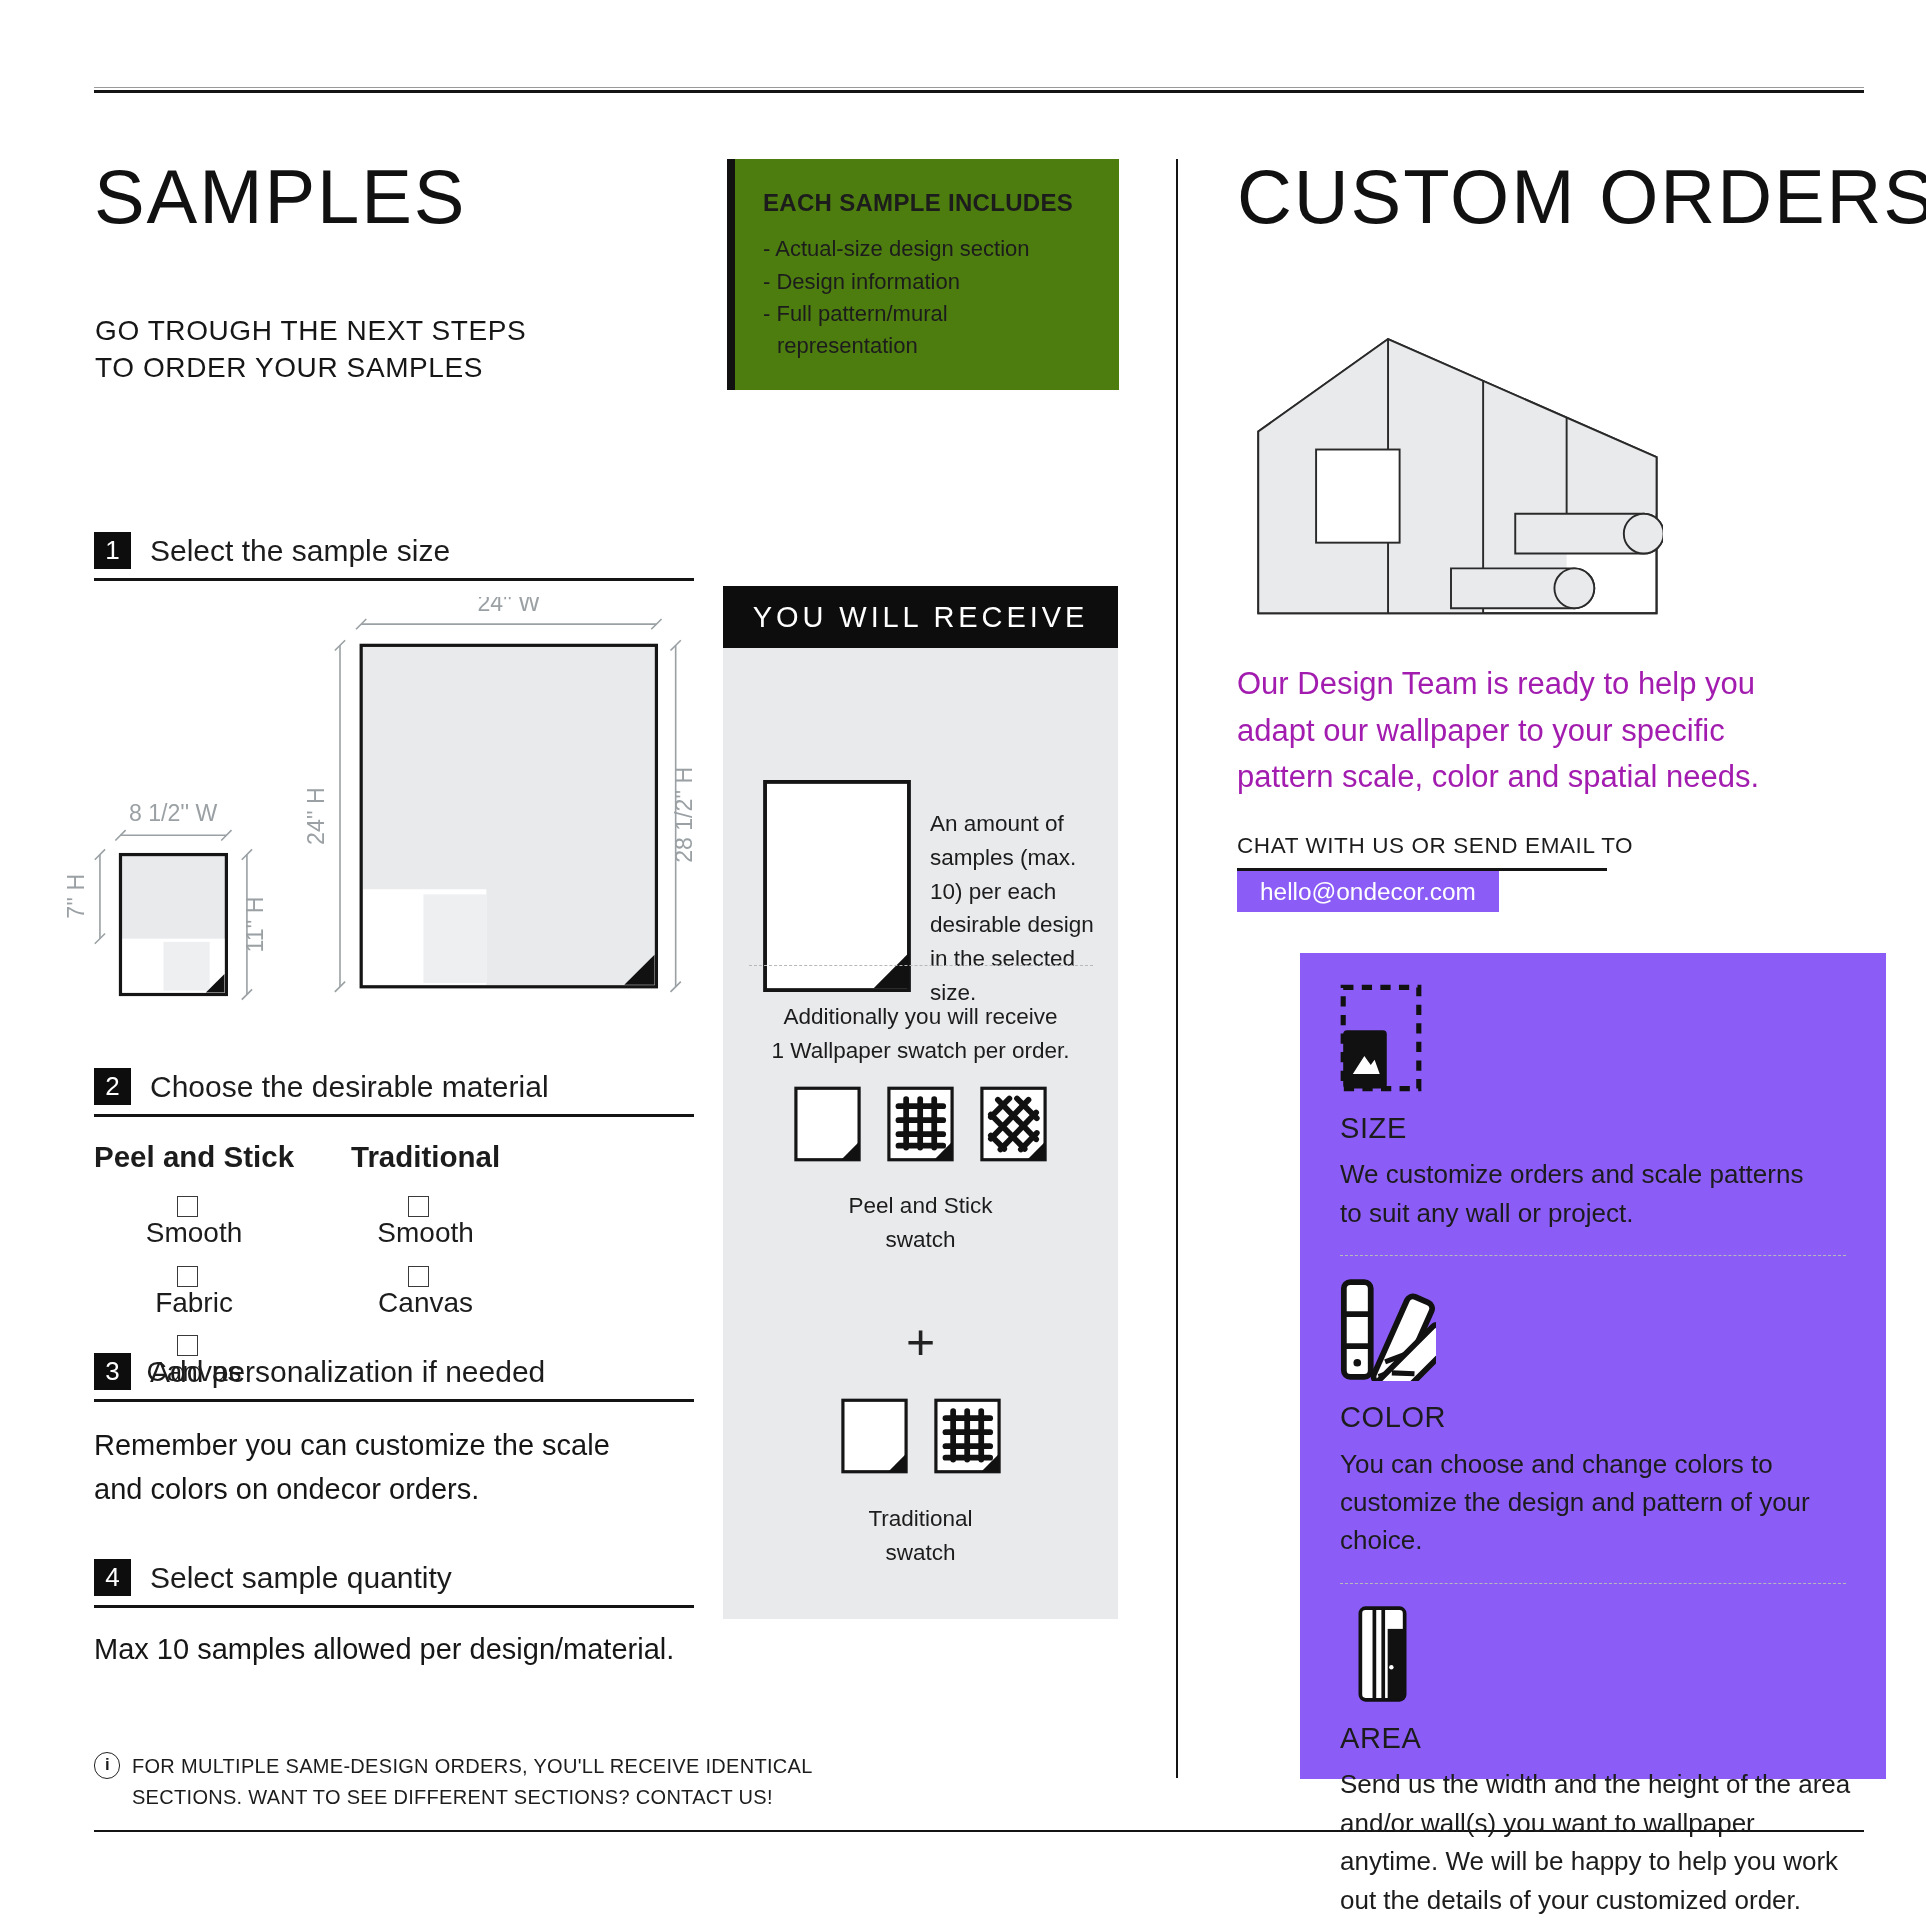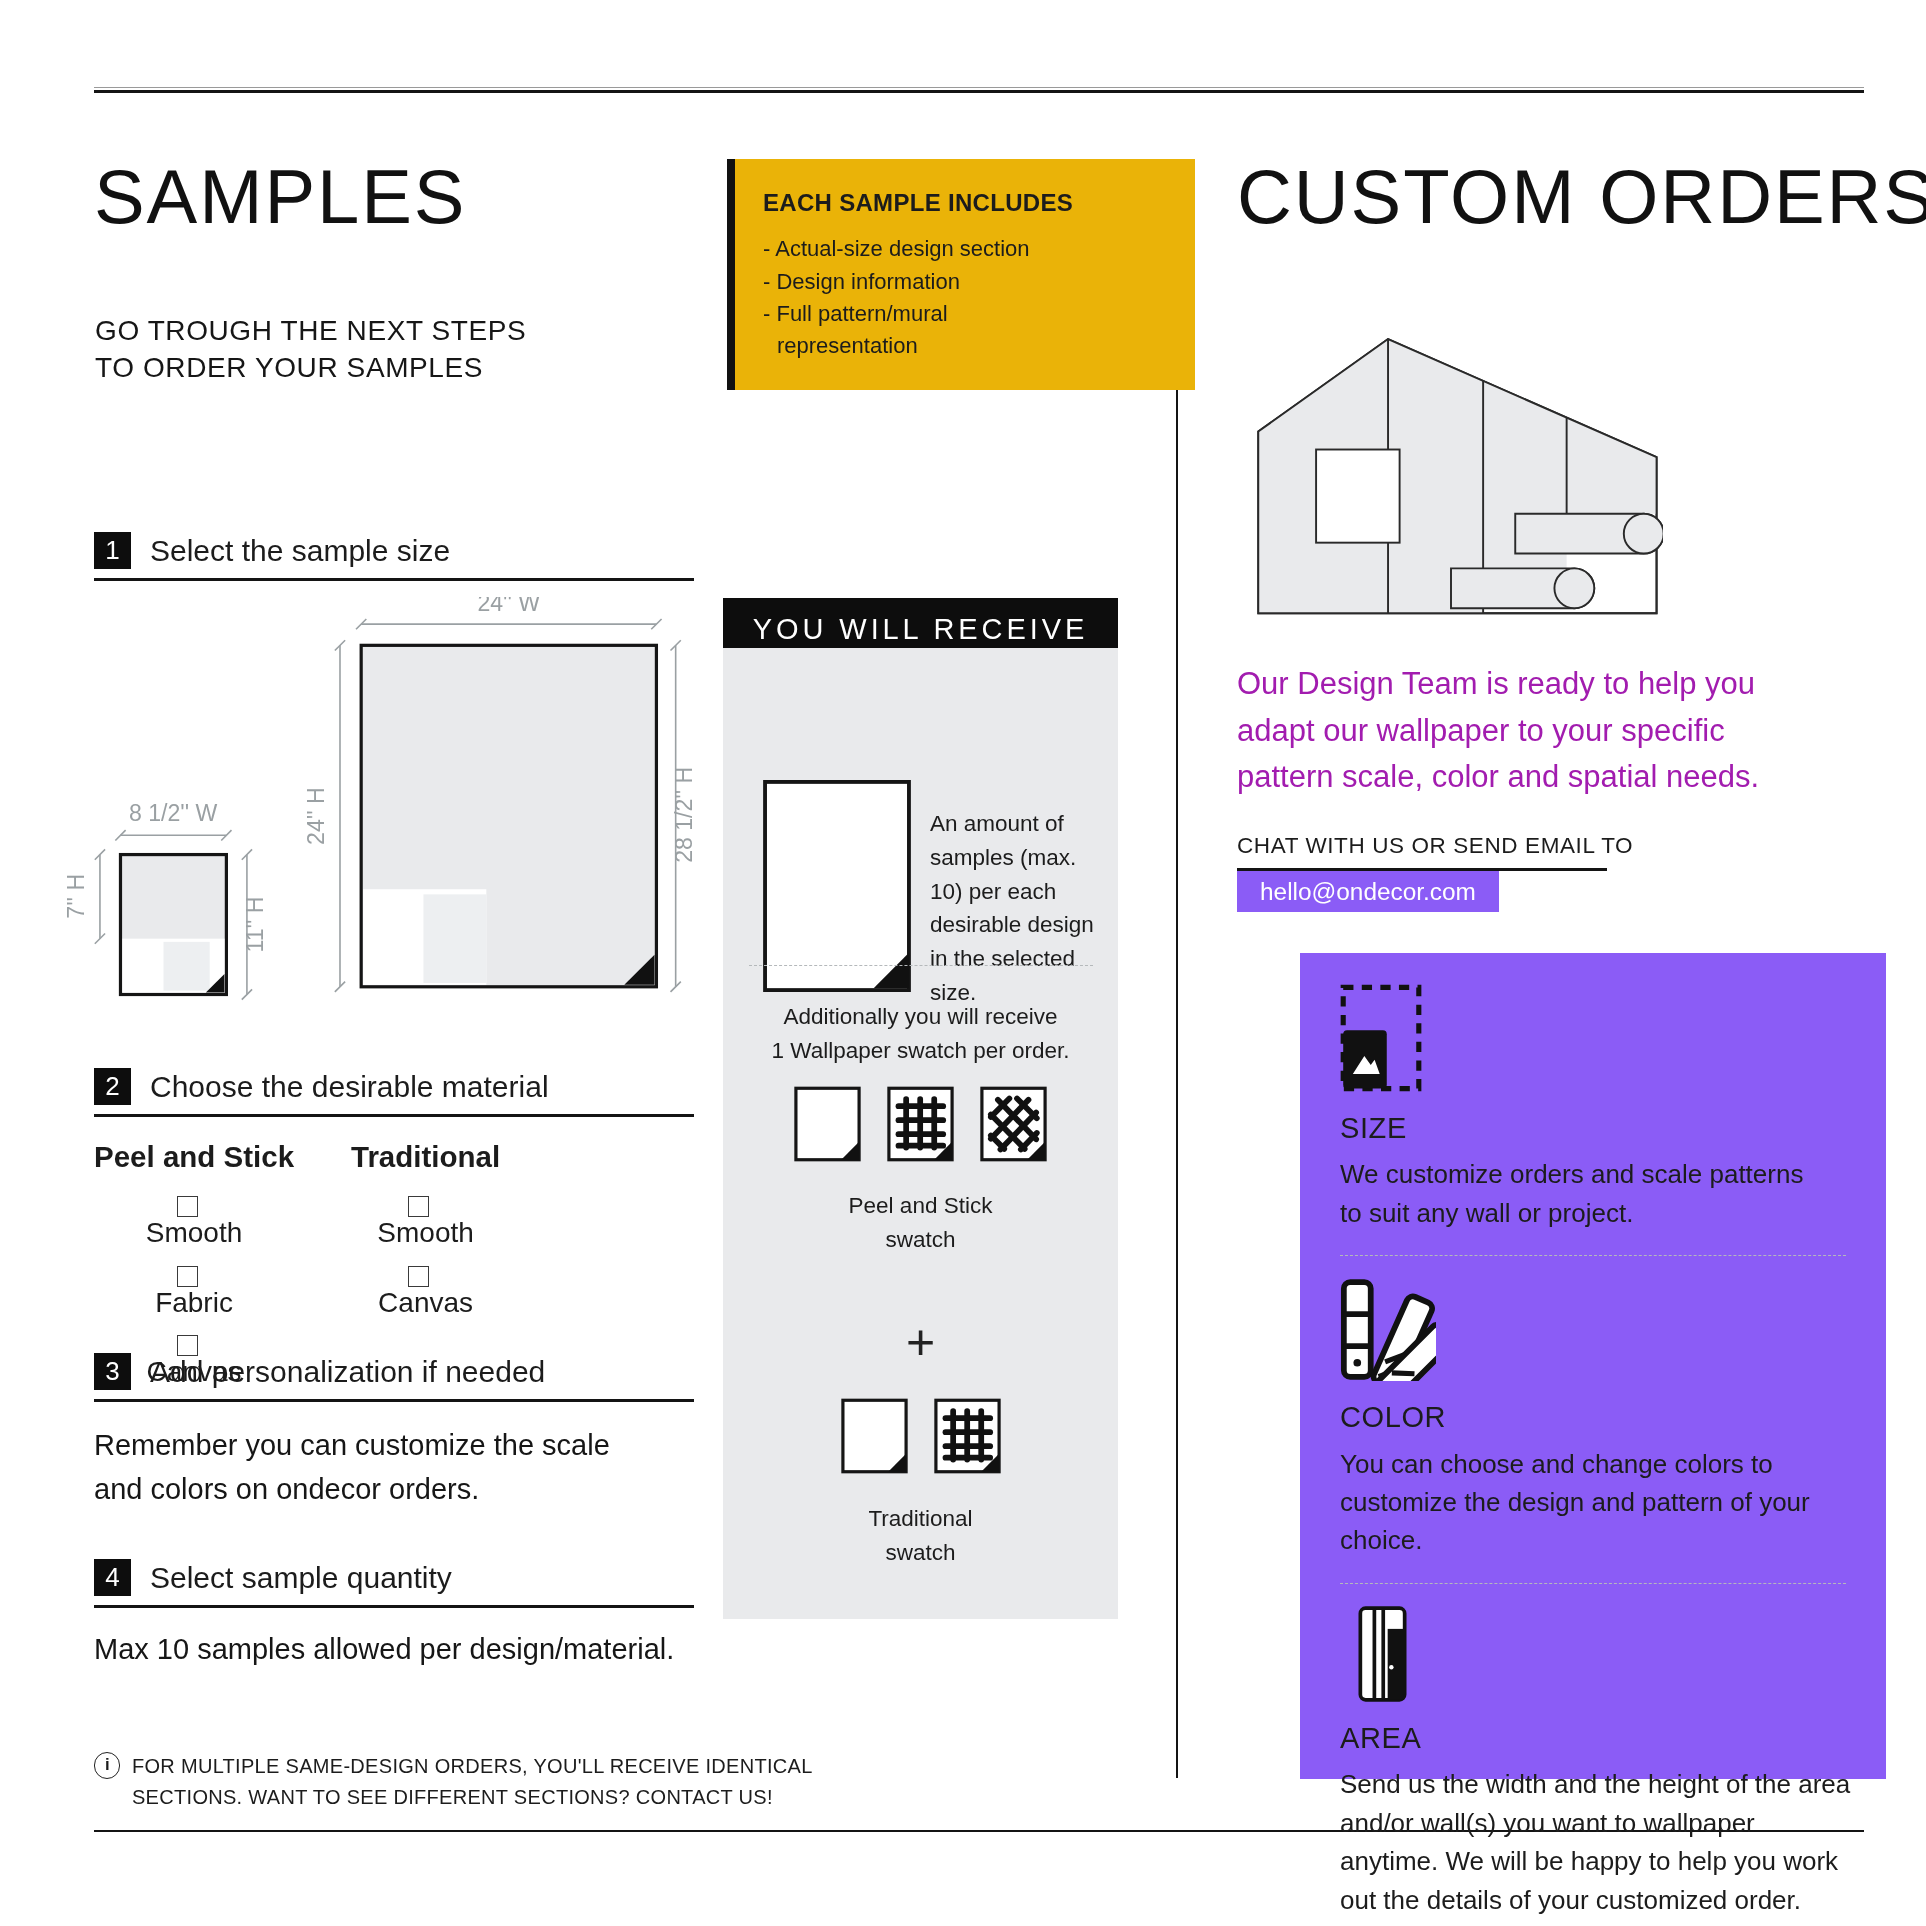--- a/index.html
+++ b/index.html
@@ -11,21 +11,21 @@
   .rule{position:absolute;background:#141414;height:2.6px;}
   .rule-thin{position:absolute;background:#9a9a9a;height:0.6px;}
   .vdivider{position:absolute;background:#141414;width:1.9px;}
 
   
   .big-title{font-size:76px;font-weight:300;letter-spacing:1.9px;color:#111;white-space:nowrap;}
 
   .subtitle{font-size:28px;line-height:1.32;letter-spacing:0.6px;color:#161616;}
 
   
-  .includes-box{position:absolute;left:727px;top:159px;width:468px;background:#eab308;border-left:8.3px solid #111;box-sizing:border-box;padding:29.5px 23px 27px 28px;}
+  .includes-box{position:absolute;left:727px;top:159px;width:392px;background:#4d7c0f;border-left:8.3px solid #111;box-sizing:border-box;padding:29.5px 23px 27px 28px;}
   .includes-title{font-size:24px;font-weight:bold;letter-spacing:0.3px;margin-bottom:16.7px;}
   .includes-item{font-size:22px;line-height:1.47;}
   .includes-item.cont{padding-left:14px;}
 
   
   .step{position:absolute;left:94px;width:600px;}
   .step-head{display:flex;align-items:center;}
   .step-num{width:37px;height:37px;background:#0d0d0d;color:#fff;font-size:26px;display:flex;align-items:center;justify-content:center;flex:0 0 auto;}
   .step-label{font-size:30px;margin-left:19px;white-space:nowrap;}
   .step-rule{height:2.6px;background:#141414;margin-top:9px;}
@@ -37,21 +37,21 @@
   .cb{width:19px;height:19px;border:1.9px solid #3a3a3a;margin-right:14px;flex:0 0 auto;background:#fff;}
 
   .body-text{font-size:29px;line-height:1.5;color:#161616;}
 
   
   .footnote{display:flex;align-items:flex-start;}
   .info-circ{width:24.4px;height:24.4px;border:1.9px solid #222;border-radius:50%;display:flex;align-items:center;justify-content:center;font-size:16.7px;font-weight:bold;margin-right:11.6px;margin-top:1.3px;flex:0 0 auto;}
   .footnote-text{font-size:20px;line-height:1.55;letter-spacing:0.3px;}
 
   
-  .banner{position:absolute;left:723px;top:586px;width:395px;height:62px;background:#0d0d0d;color:#fff;display:flex;align-items:center;justify-content:center;font-size:29px;letter-spacing:3.9px;white-space:nowrap;margin-top:12px;}
+  .banner{position:absolute;left:723px;top:586px;width:395px;height:62px;background:#0d0d0d;color:#fff;display:flex;align-items:center;justify-content:center;font-size:29px;letter-spacing:3.9px;white-space:nowrap;}
   .mid-panel{position:absolute;left:723px;top:648px;width:395px;height:971px;background:#e9eaec;}
   .receive-text{position:absolute;left:207px;top:159px;width:172px;font-size:22.5px;line-height:1.5;}
   .dashed-sep{border-top:1.9px dashed #b5b9bb;}
   .centered{left:0;width:100%;text-align:center;}
   .mid-caption{font-size:22.5px;line-height:1.5;}
   .swatch-row{position:absolute;left:0;width:100%;display:flex;justify-content:center;gap:26px;}
   .plus{font-size:50px;font-weight:200;color:#222;}
 
   
   .intro{font-size:31px;line-height:1.5;color:#a21caf;}

